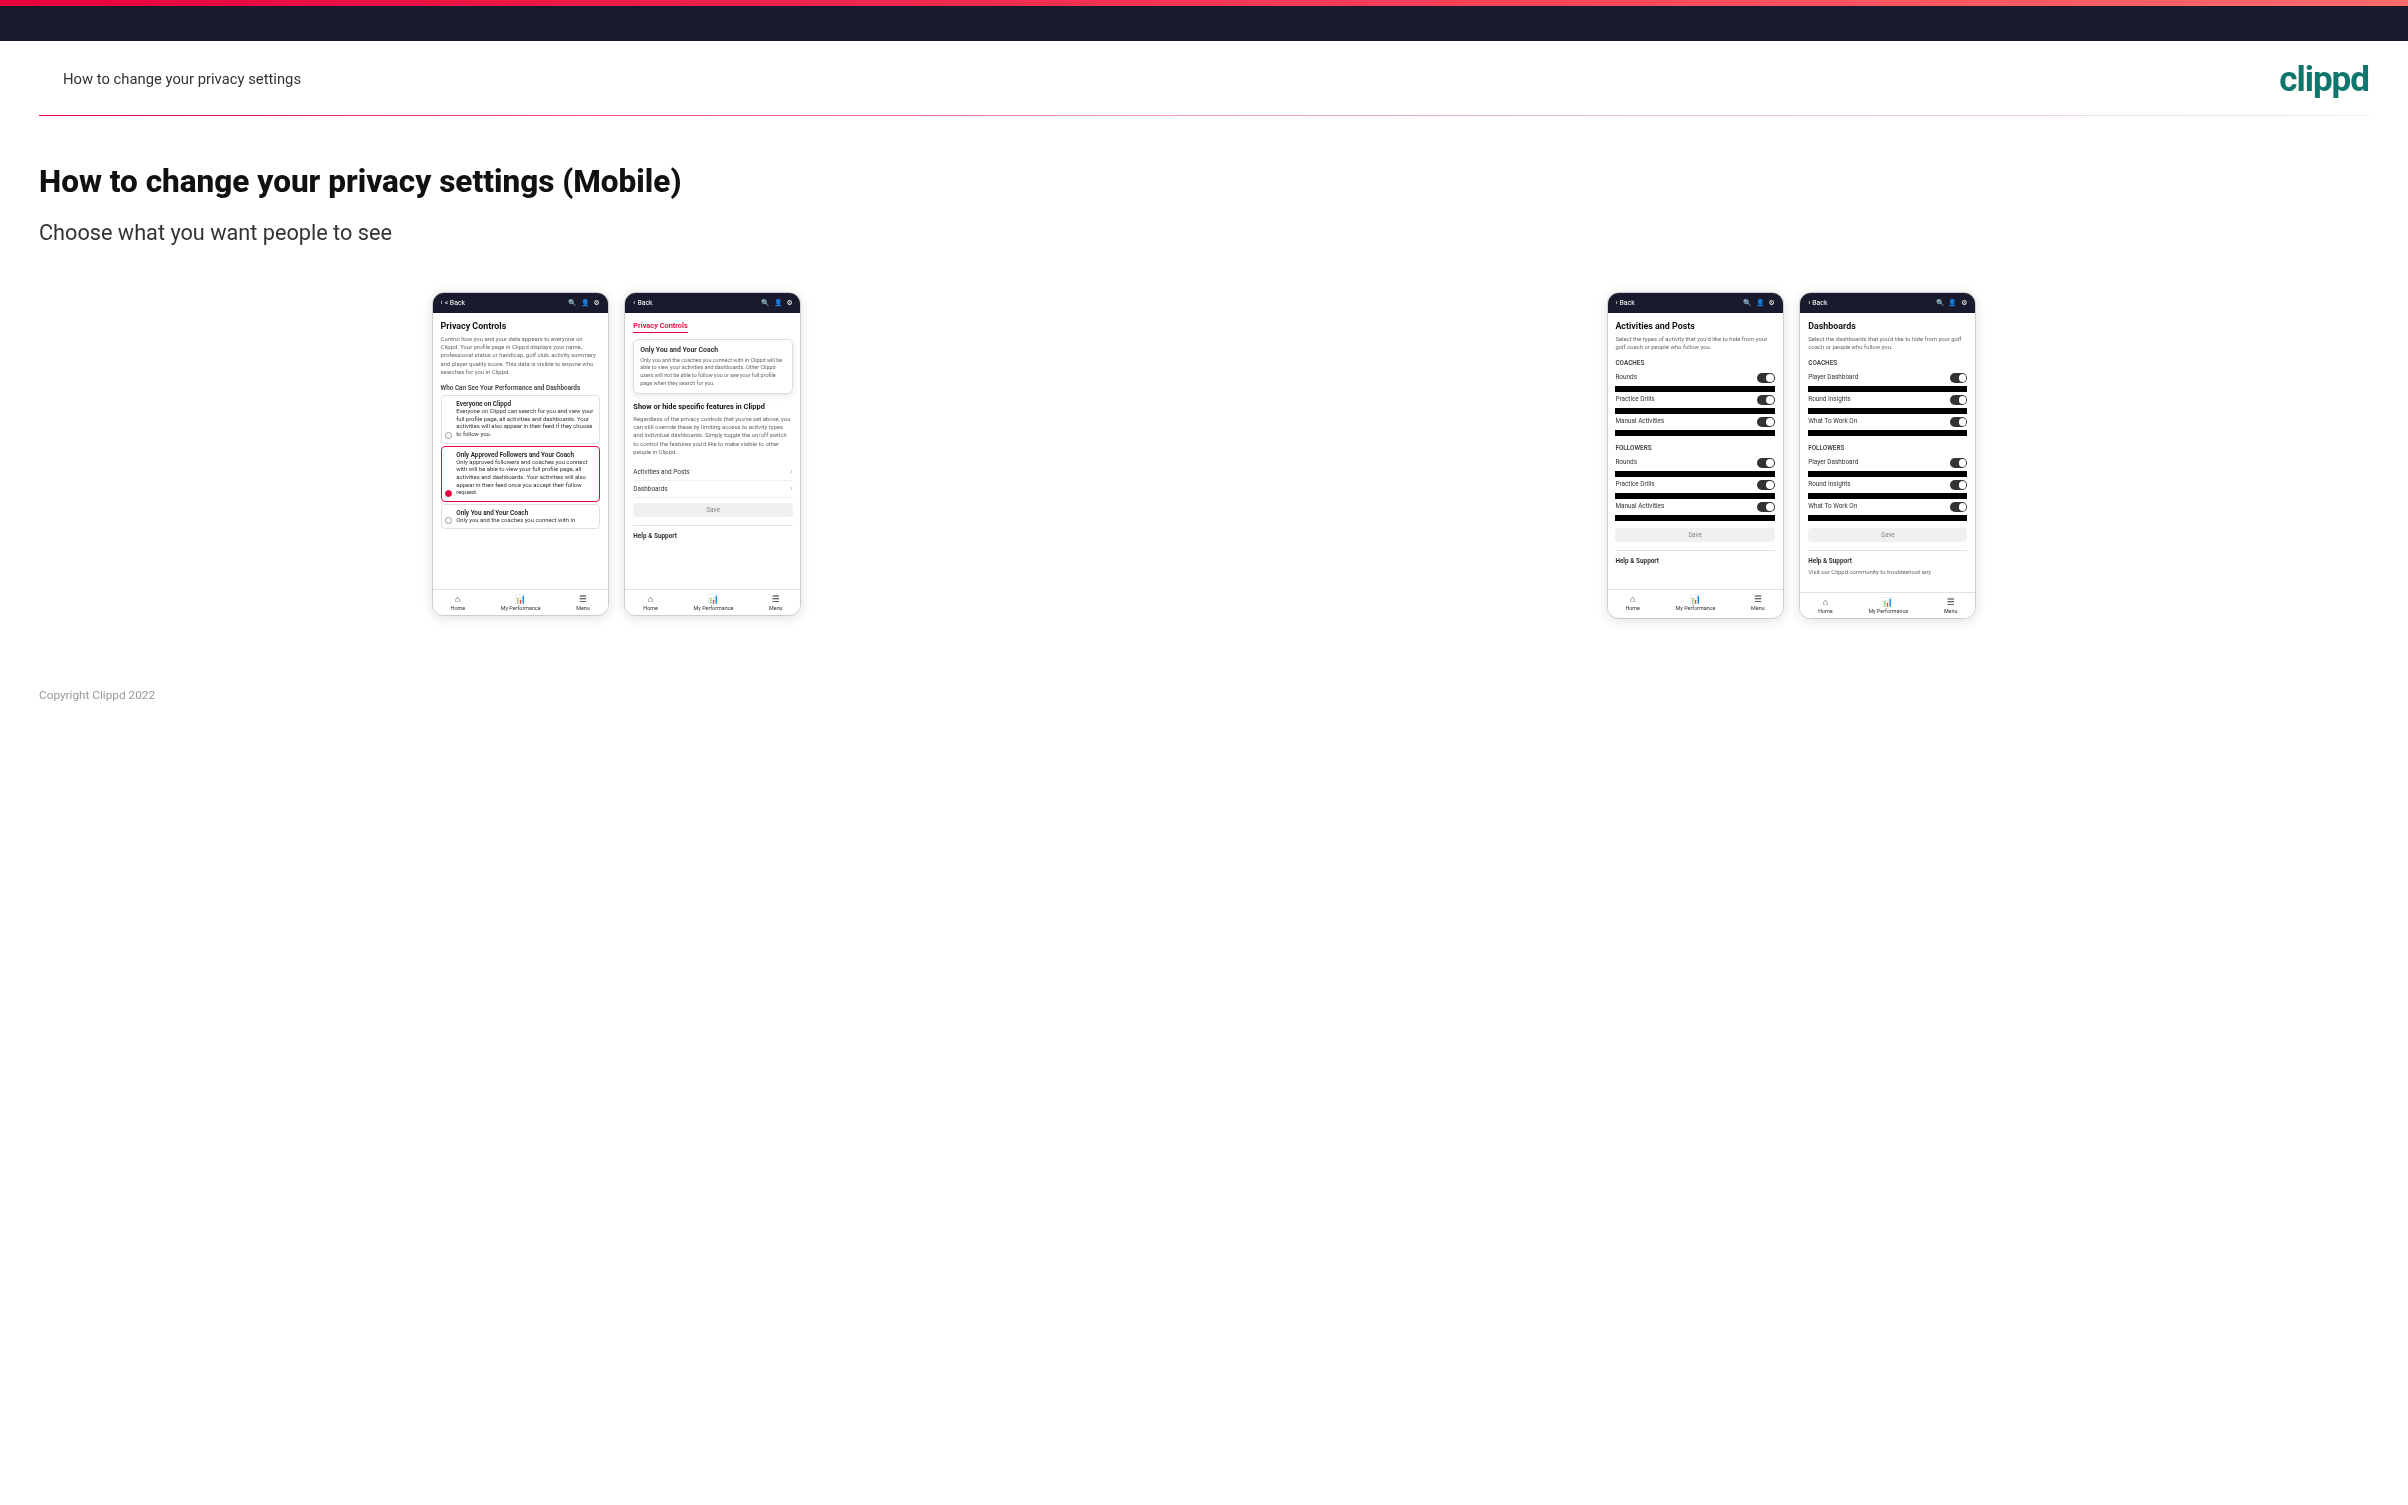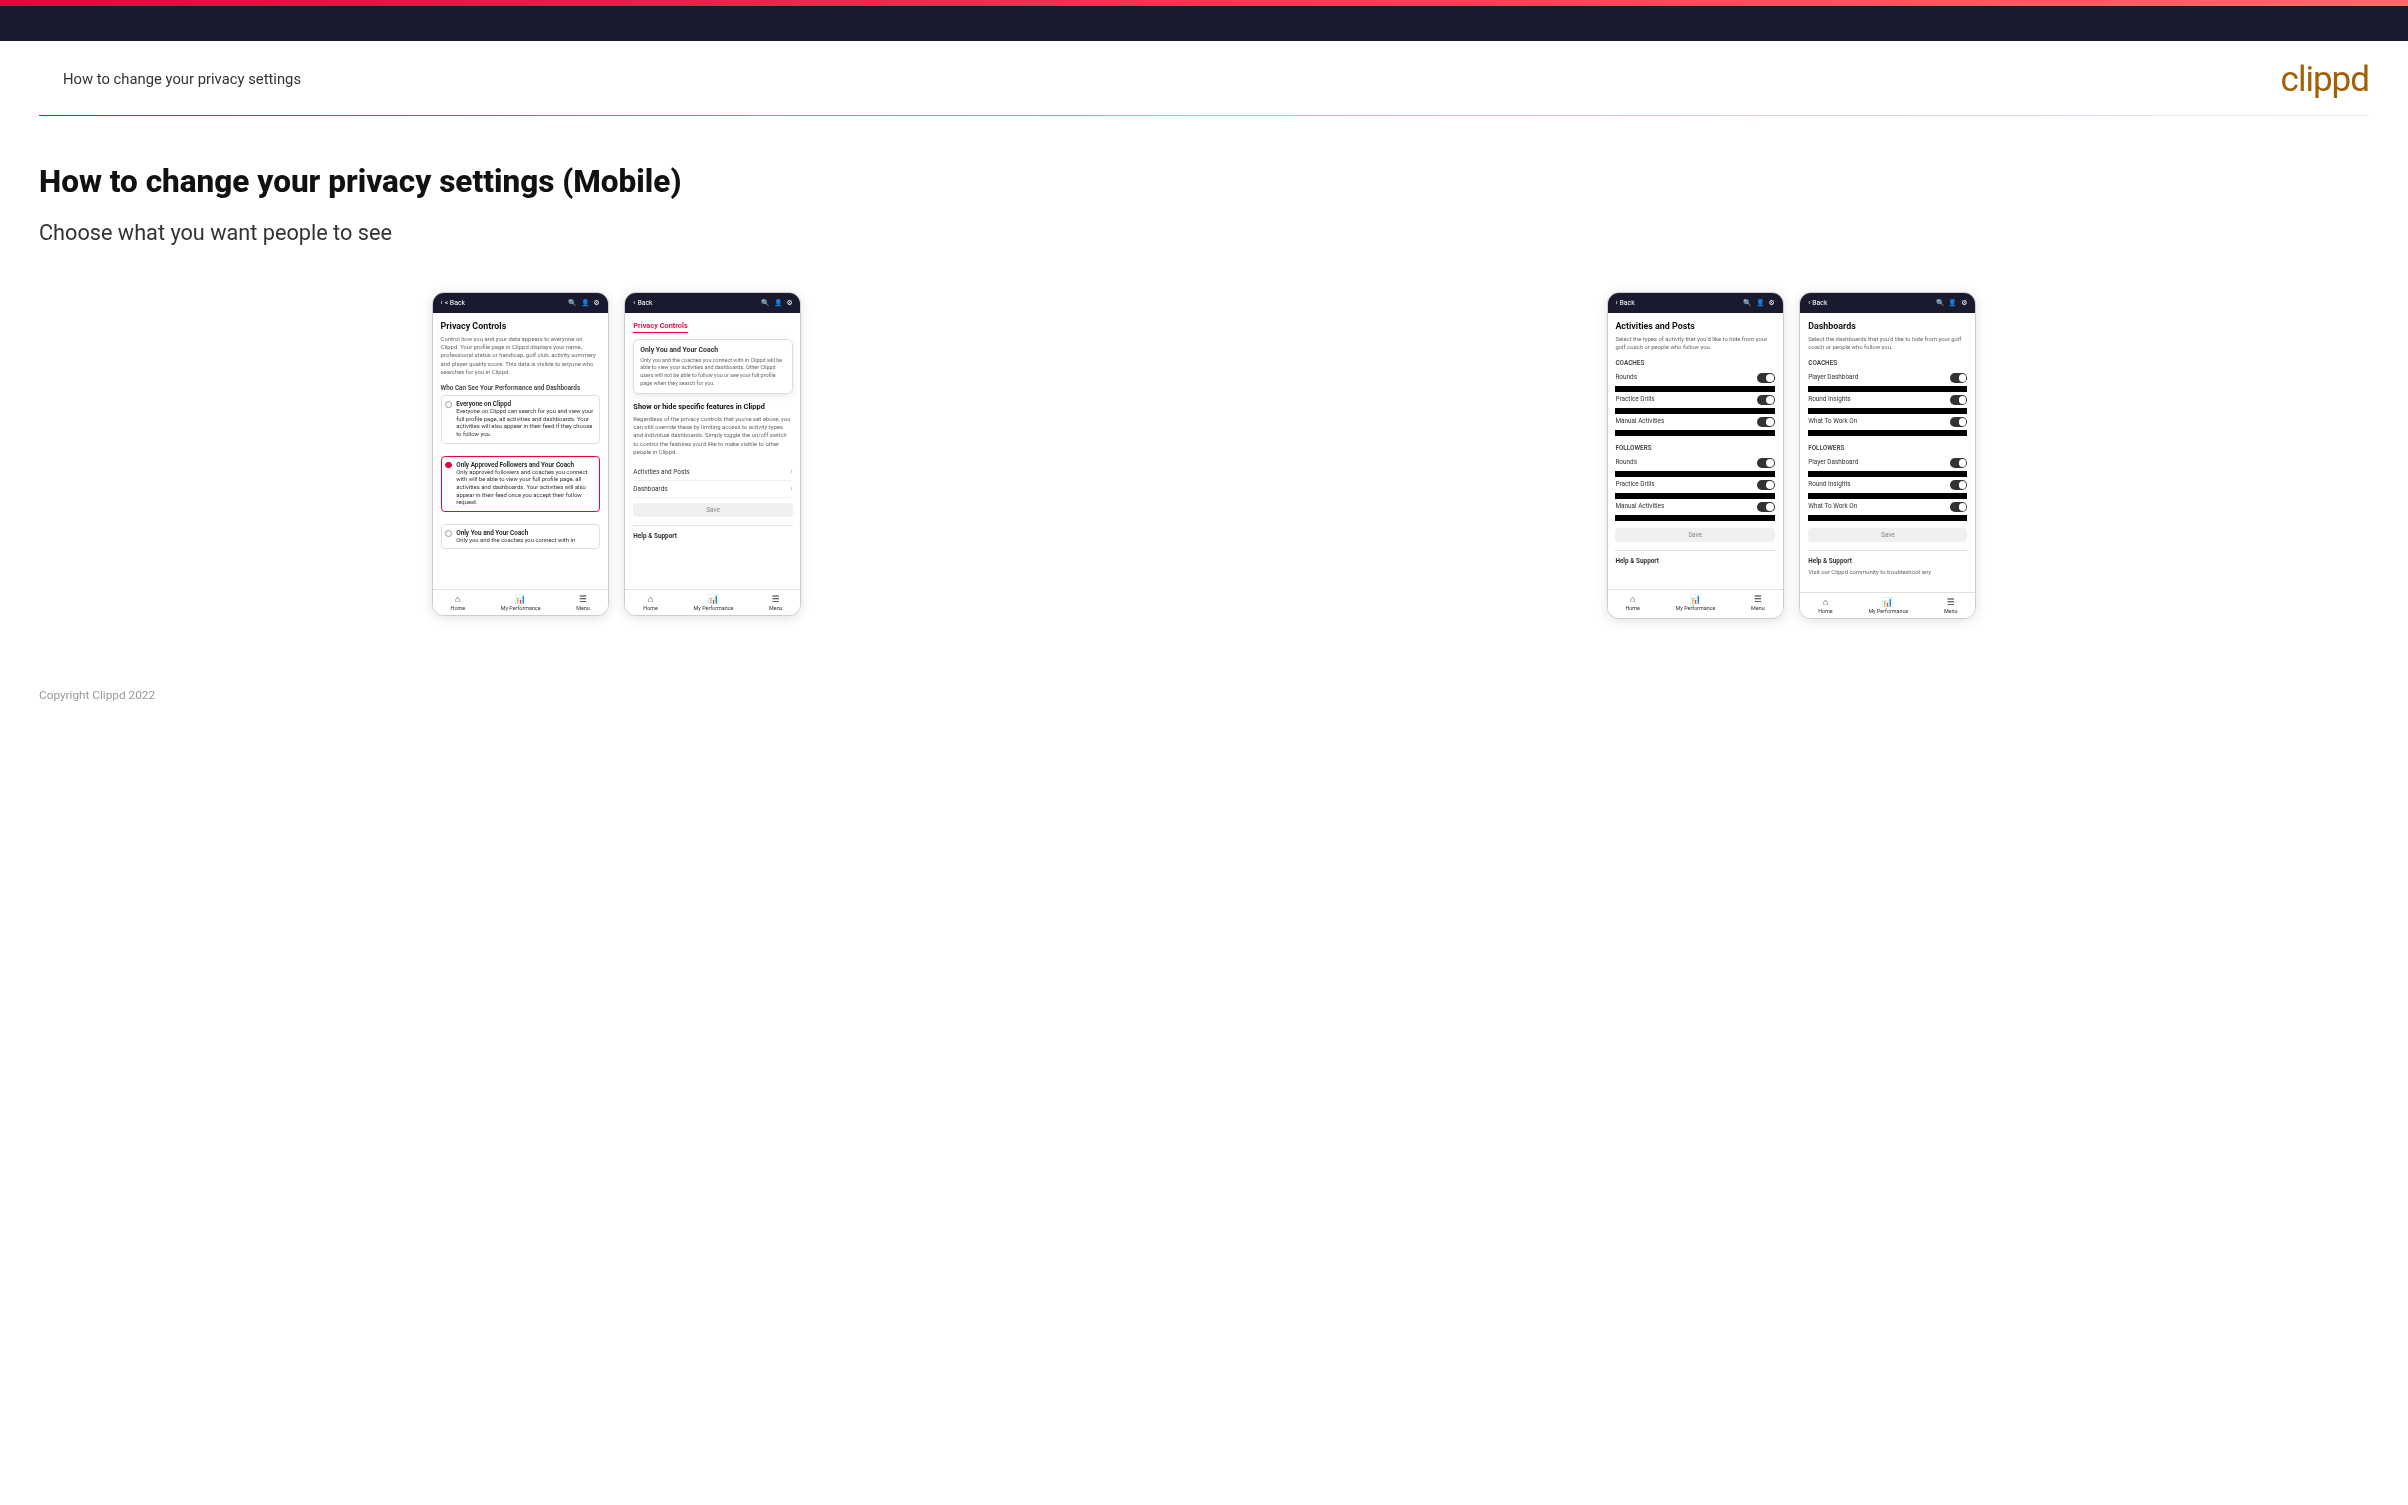--- a/index.html
+++ b/index.html
@@ -30,22 +30,22 @@
       padding: 17.7px 39px 0 39px;
     }
     .header-title {
       font-size: 14.8px;
       color: #333;
       font-weight: 400;
       margin-left: 24px;
     }
     .logo {
       font-size: 35px;
-      font-weight: 400;
-      color: #a16207;
+      font-weight: 700;
+      color: #0f766e;
       letter-spacing: -1px;
     }
     .divider {
       height: 1px;
       background: linear-gradient(90deg, #e8003d 0%, #f0a0b0 50%, #eee 100%);
       margin: 15.8px 39px 0 39px;
     }
 
     
     .main-content {
@@ -123,23 +123,23 @@
       margin-bottom: 7.9px;
     }
     .mockup-subsection {
       font-size: 6.4px;
       font-weight: 600;
       color: #444;
       margin: 5.9px 0 3px 0;
     }
     .mockup-radio-option {
       display: flex;
-      align-items: flex-start;
+      align-items: flex-end;
       gap: 3.9px;
-      margin-bottom: 12px;
+      margin-bottom: 2px;
       padding: 3.9px;
       border: 1px solid #e0e0e0;
       border-radius: 3.9px;
     }
     .mockup-radio {
       width: 6.9px;
       height: 6.9px;
       border-radius: 50%;
       border: 1px solid #999;
       margin-top: 1px;

